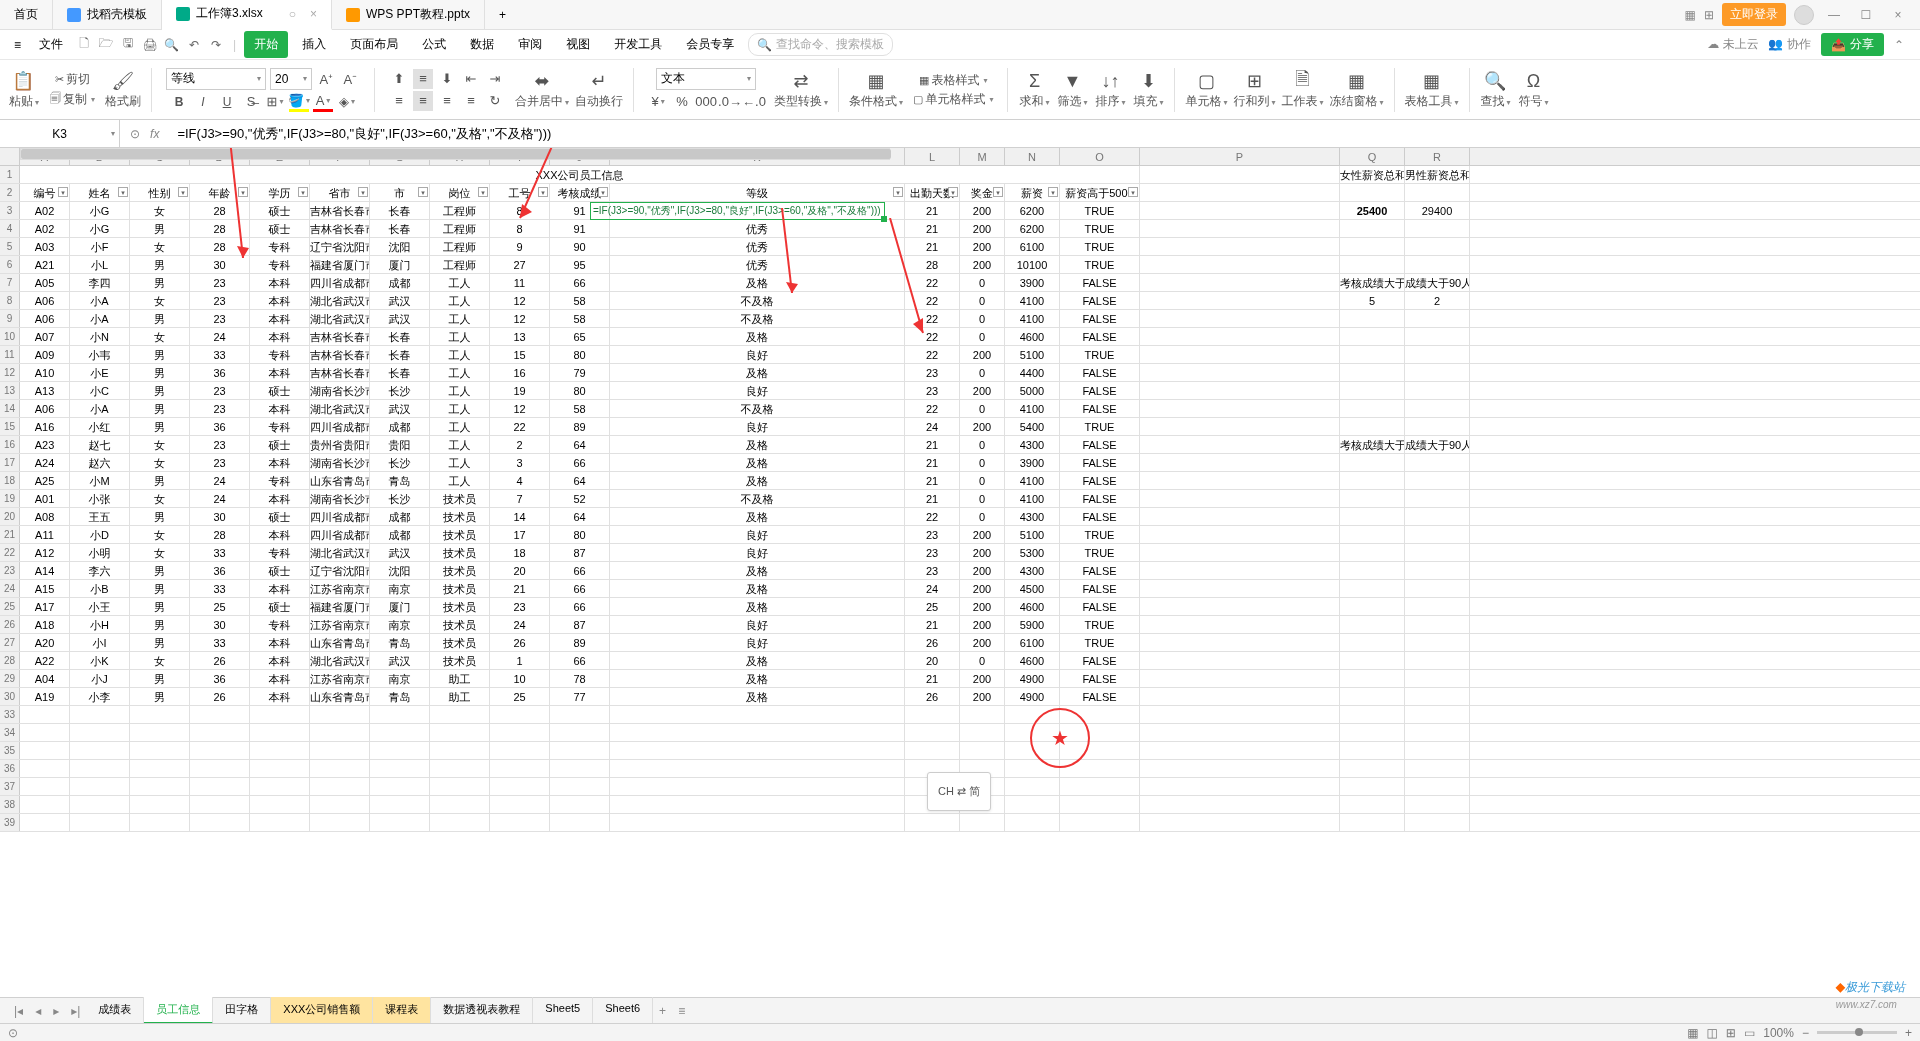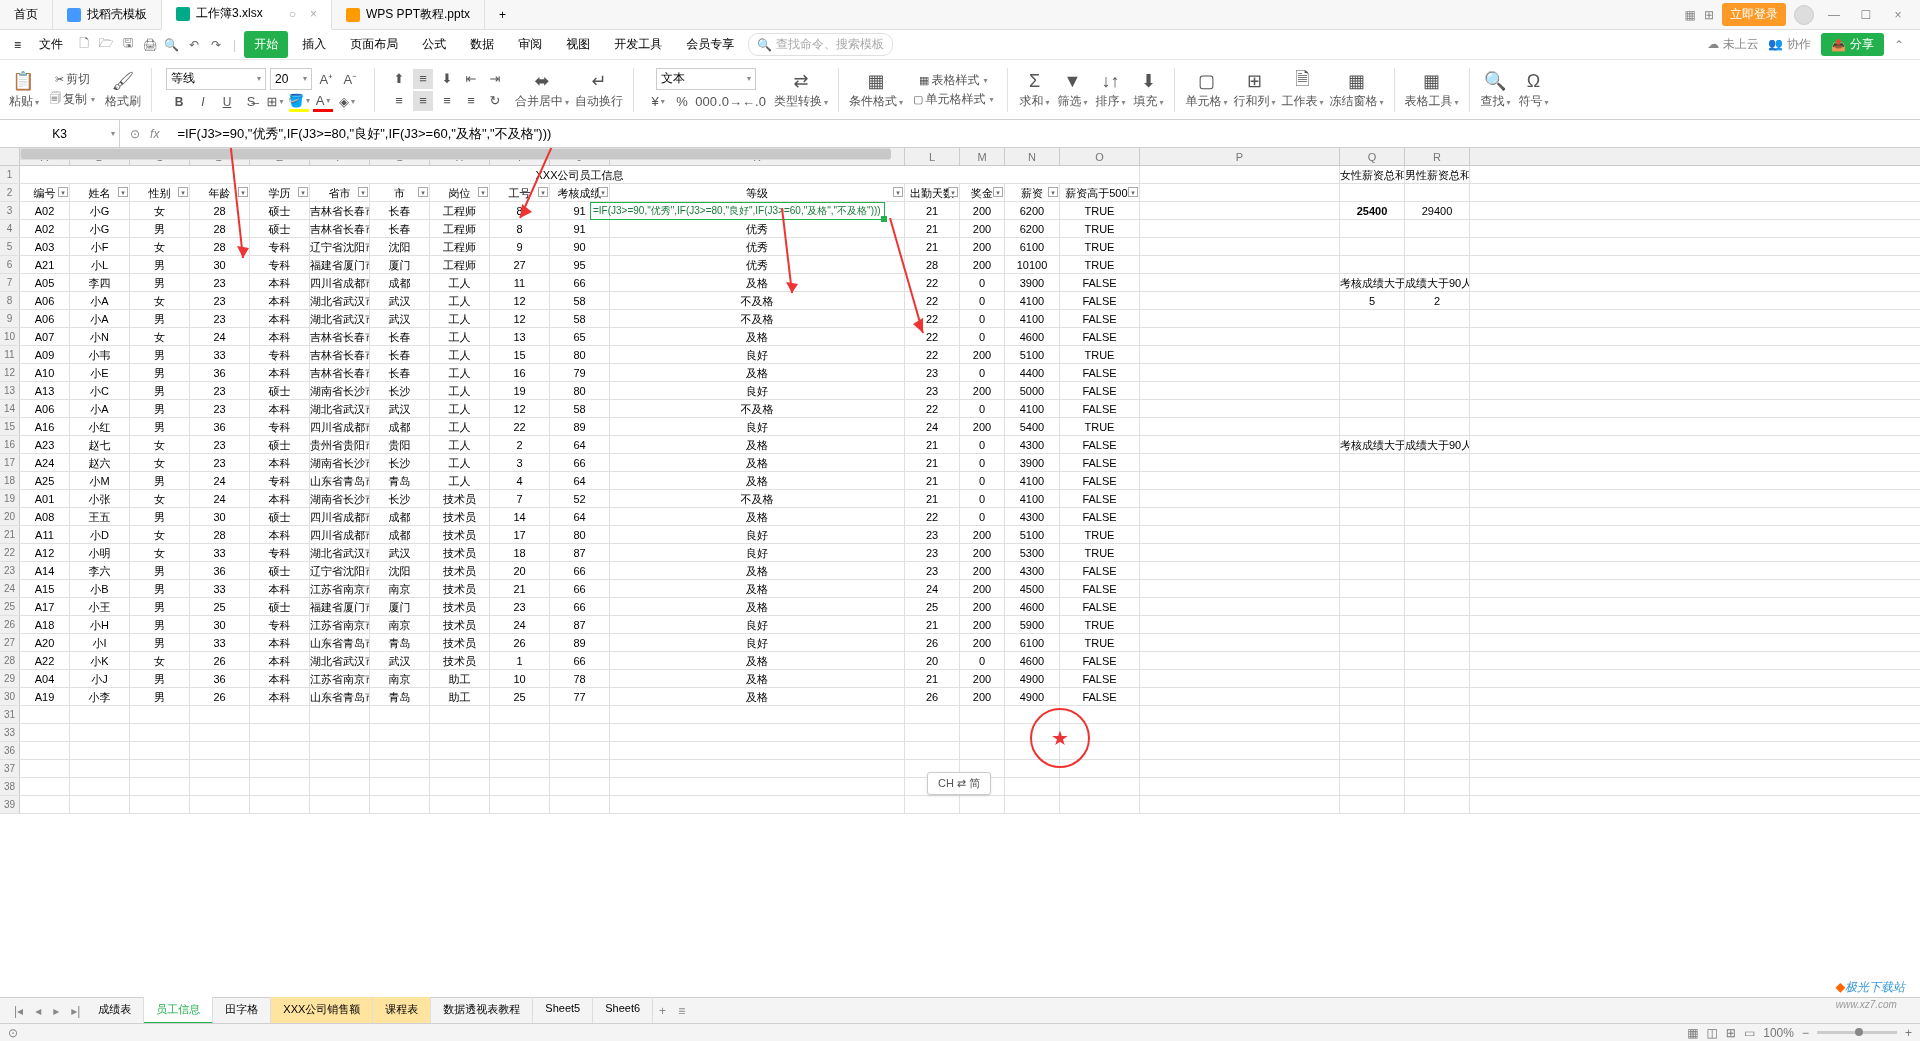--- a/index.html
+++ b/index.html
@@ -54,21 +54,21 @@
 .fill-handle{position:absolute;width:6px;height:6px;background:#22b14c;right:-3px;bottom:-3px}
 .sheet-tabs{position:absolute;bottom:18px;left:0;right:0;height:26px;display:flex;align-items:center;background:#f4f4f4;border-top:1px solid #d0d0d0;padding-left:8px;gap:0}
 .st-nav{padding:0 6px;color:#888;cursor:pointer}
 .sheet-tab{padding:5px 12px;cursor:pointer;border-right:1px solid #ddd;font-size:11px}
 .sheet-tab.active{background:#fff;color:#22b14c;border-bottom:2px solid #22b14c}
 .sheet-tab.highlight{background:#ffe4a0}
 .status-bar{position:absolute;bottom:0;left:0;right:0;height:18px;background:#f4f4f4;border-top:1px solid #d0d0d0;display:flex;align-items:center;padding:0 8px}
 .zoom-ctrls{margin-left:auto;display:flex;align-items:center;gap:8px;color:#777;font-size:11px}
 .zoom-slider{width:80px;height:3px;background:#ccc;position:relative}
 .zoom-slider::after{content:"";position:absolute;width:8px;height:8px;background:#888;border-radius:50%;top:-3px;left:38px}
-.ime-box{position:absolute;border:1px solid #ccc;background:#fff;padding:3px 10px;border-radius:3px;font-size:11px;color:#555;box-shadow:0 1px 3px rgba(0,0,0,0.1)}
+.ime-box{position:absolute;border:1px solid #ccc;background:#fff;padding:11px 10px;border-radius:3px;font-size:11px;color:#555;box-shadow:0 1px 3px rgba(0,0,0,0.1)}
 .red-arrow{position:absolute;pointer-events:none}
 .red-seal{position:absolute;width:60px;height:60px;border:2px solid #e33;border-radius:50%;display:flex;align-items:center;justify-content:center}
 .red-seal::after{content:"★";color:#e33;font-size:20px}
 .watermark{position:absolute;right:15px;bottom:30px;font-size:13px;color:#3a9bd8;font-style:italic}
 .watermark b{color:#f60;font-style:normal}
 .hscroll{position:absolute;height:12px;background:#f0f0f0;border:1px solid #ddd}
 .hscroll-thumb{position:absolute;height:10px;background:#c8c8c8;border-radius:2px}
 .search-box{border:1px solid #e0e0e0;border-radius:10px;padding:2px 8px;color:#aaa;font-size:11px;display:flex;align-items:center;gap:4px}
 </style>
 </head>
@@ -930,42 +930,63 @@
         <div class="cell" style="width: 295px;">及格</div>
         <div class="cell" style="width: 55px;">26</div>
         <div class="cell" style="width: 45px;">200</div>
         <div class="cell" style="width: 55px;">4900</div>
         <div class="cell" style="width: 80px;">FALSE</div>
         <div class="cell" style="width: 200px;"></div>
         <div class="cell" style="width: 65px;"></div>
         <div class="cell" style="width: 65px;"></div>
       </div>
       <div class="row">
-        <div class="rh">31</div>
+        <div class="rh">33</div>
         <div class="cell" style="width: 50px;"></div>
         <div class="cell" style="width: 60px;"></div>
         <div class="cell" style="width: 60px;"></div>
         <div class="cell" style="width: 60px;"></div>
         <div class="cell" style="width: 60px;"></div>
         <div class="cell" style="width: 60px;"></div>
         <div class="cell" style="width: 60px;"></div>
         <div class="cell" style="width: 60px;"></div>
         <div class="cell" style="width: 60px;"></div>
         <div class="cell" style="width: 60px;"></div>
         <div class="cell" style="width: 295px;"></div>
         <div class="cell" style="width: 55px;"></div>
         <div class="cell" style="width: 45px;"></div>
         <div class="cell" style="width: 55px;"></div>
         <div class="cell" style="width: 80px;"></div>
         <div class="cell" style="width: 200px;"></div>
         <div class="cell" style="width: 65px;"></div>
         <div class="cell" style="width: 65px;"></div>
       </div>
       <div class="row">
-        <div class="rh">33</div>
+        <div class="rh">34</div>
+        <div class="cell" style="width: 50px;"></div>
+        <div class="cell" style="width: 60px;"></div>
+        <div class="cell" style="width: 60px;"></div>
+        <div class="cell" style="width: 60px;"></div>
+        <div class="cell" style="width: 60px;"></div>
+        <div class="cell" style="width: 60px;"></div>
+        <div class="cell" style="width: 60px;"></div>
+        <div class="cell" style="width: 60px;"></div>
+        <div class="cell" style="width: 60px;"></div>
+        <div class="cell" style="width: 60px;"></div>
+        <div class="cell" style="width: 295px;"></div>
+        <div class="cell" style="width: 55px;"></div>
+        <div class="cell" style="width: 45px;"></div>
+        <div class="cell" style="width: 55px;"></div>
+        <div class="cell" style="width: 80px;"></div>
+        <div class="cell" style="width: 200px;"></div>
+        <div class="cell" style="width: 65px;"></div>
+        <div class="cell" style="width: 65px;"></div>
+      </div>
+      <div class="row">
+        <div class="rh">35</div>
         <div class="cell" style="width: 50px;"></div>
         <div class="cell" style="width: 60px;"></div>
         <div class="cell" style="width: 60px;"></div>
         <div class="cell" style="width: 60px;"></div>
         <div class="cell" style="width: 60px;"></div>
         <div class="cell" style="width: 60px;"></div>
         <div class="cell" style="width: 60px;"></div>
         <div class="cell" style="width: 60px;"></div>
         <div class="cell" style="width: 60px;"></div>
         <div class="cell" style="width: 60px;"></div>

